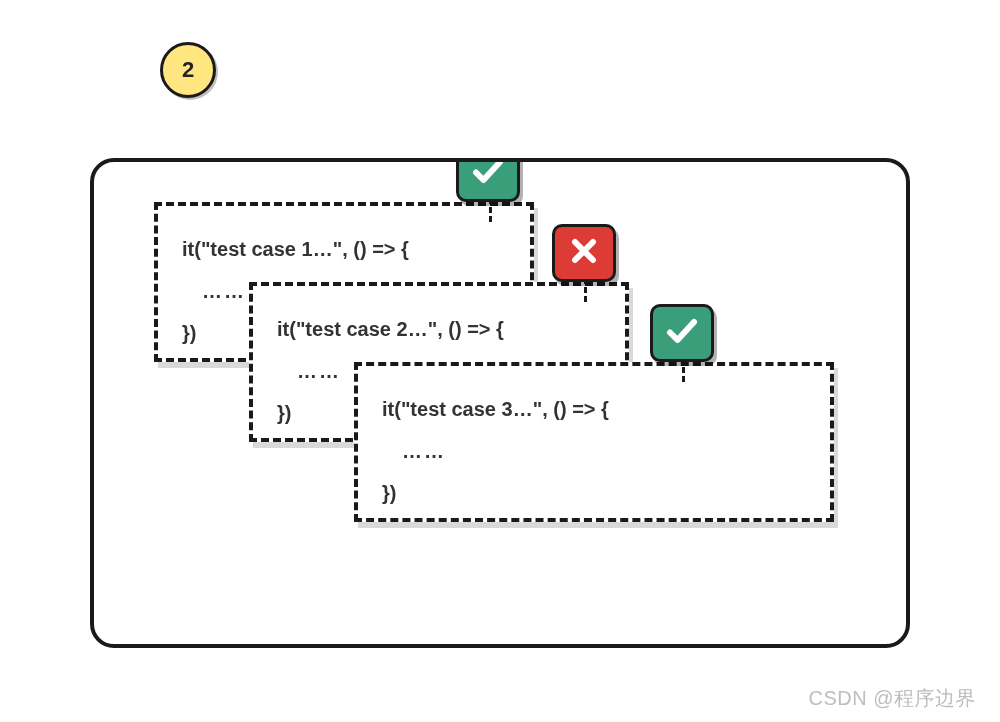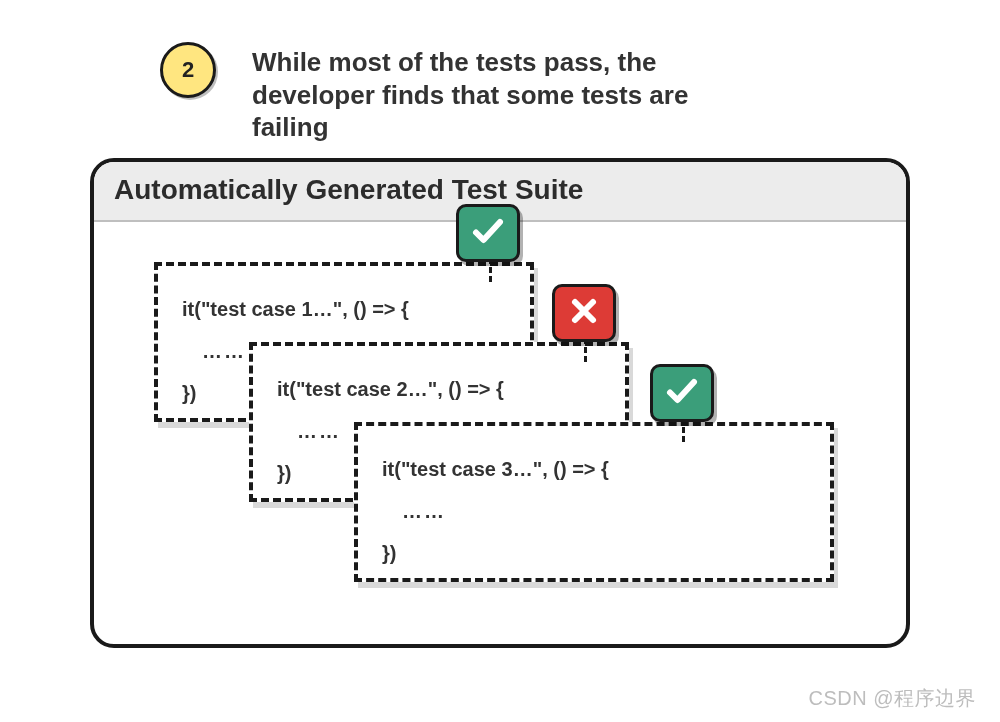--- a/index.html
+++ b/index.html
@@ -108,25 +108,23 @@
     letter-spacing: 0.5px;
   }
 </style>
 </head>
 <body>
 
 <div class="header-row">
   <div class="step-circle">
     <span>2</span>
   </div>
-  <div class="header-text">While most of the tests pass, the developer finds that some tests are failing</div>
 </div>
 
 <div class="panel">
-  <div class="panel-header">Automatically Generated Test Suite</div>
   <div class="panel-body">
 
     <div class="case-box" style="top:40px; left:60px; width:380px; height:160px;">
       <div class="line">it("test case 1…", () =&gt; {</div>
       <div class="line dots">……</div>
       <div class="line">})</div>
     </div>
     <div class="connector" style="top:36px; left:395px; height:24px;"></div>
     <div class="status-badge status-pass" style="top:-18px; left:362px;">
       <span>

